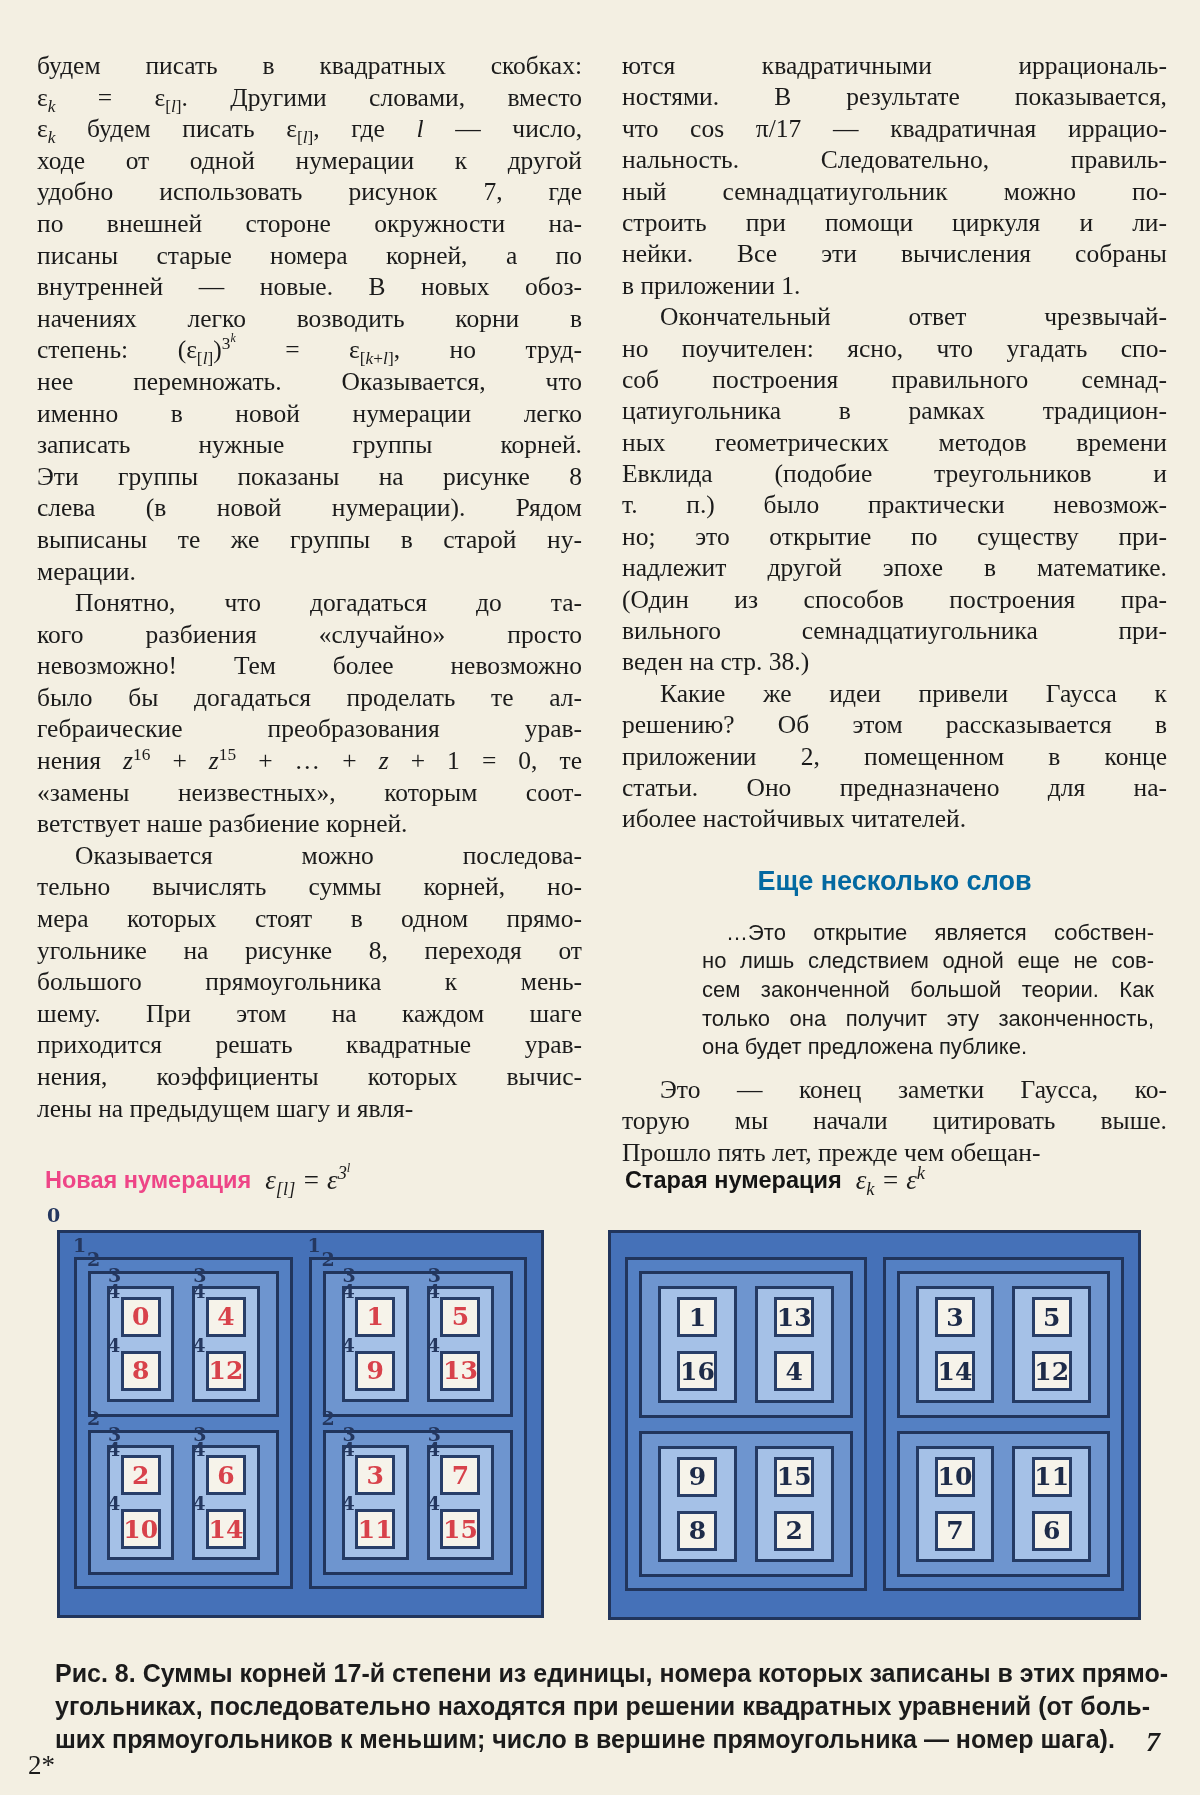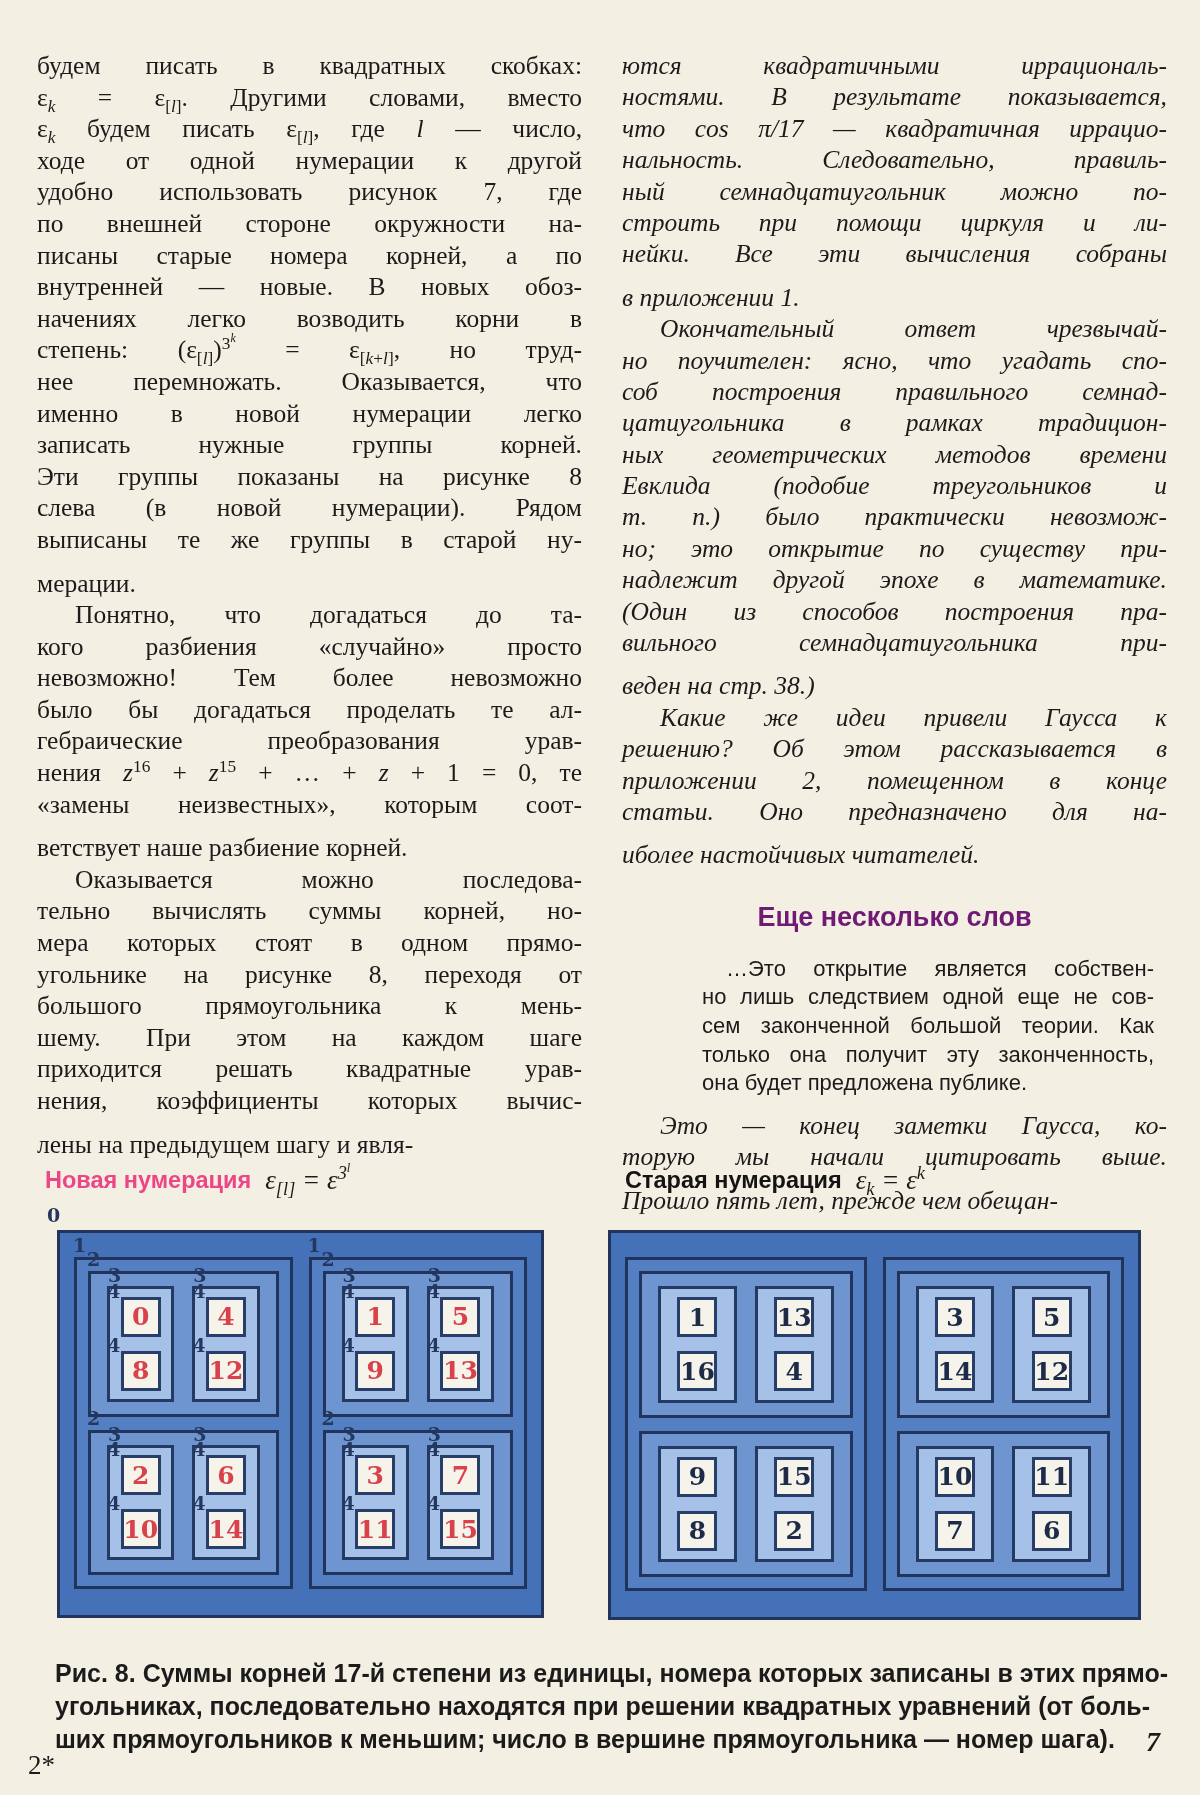--- a/index.html
+++ b/index.html
@@ -10,23 +10,23 @@
   }
   
   .col{position:absolute;top:50px;width:545px;}
   .col-left{left:37px;}
   .col-right{left:622px;}
   .tline{
     font-size:25.5px;line-height:31.6px;height:31.6px;
     text-align:justify;text-align-last:justify;
     white-space:nowrap;overflow:visible;
   }
-  .col-right .tline{line-height:31.4px;height:31.4px;font-style:italic;}
+  .col-right .tline{line-height:31.4px;height:31.4px;}
   .tline.p-first{text-indent:38px;}
-  .tline.p-last{text-align-last:left;white-space:normal;margin-top:12px;}
+  .tline.p-last{text-align-last:left;white-space:normal;}
   sub,sup{font-size:68%;line-height:0;}
   sup{vertical-align:super;}
   sub{vertical-align:sub;}
   i{font-style:italic;}
   
   .section-heading{
     margin:30px 0 0 0;text-align:center;
     font-family:"Liberation Sans", sans-serif;font-weight:bold;
     font-size:27px;line-height:32px;
   }
@@ -176,21 +176,21 @@
       <div class="tline">вильного семнадцатиугольника при-</div>
       <div class="tline p-last">веден на стр. 38.)</div>
     </div>
     <div>
       <div class="tline p-first">Какие же идеи привели Гаусса к</div>
       <div class="tline">решению? Об этом рассказывается в</div>
       <div class="tline">приложении 2, помещенном в конце</div>
       <div class="tline">статьи. Оно предназначено для на-</div>
       <div class="tline p-last">иболее настойчивых читателей.</div>
     </div>
-    <div class="section-heading" style="color: #701a75;">Еще несколько слов</div>
+    <div class="section-heading" style="color: #0369a1;">Еще несколько слов</div>
     <div class="quote-block">
       <div class="qline p-first">…Это открытие является собствен-</div>
       <div class="qline">но лишь следствием одной еще не сов-</div>
       <div class="qline">сем законченной большой теории. Как</div>
       <div class="qline">только она получит эту законченность,</div>
       <div class="qline p-last">она будет предложена публике.</div>
     </div>
     <div class="after-quote">
       <div>
         <div class="tline p-first">Это — конец заметки Гаусса, ко-</div>

